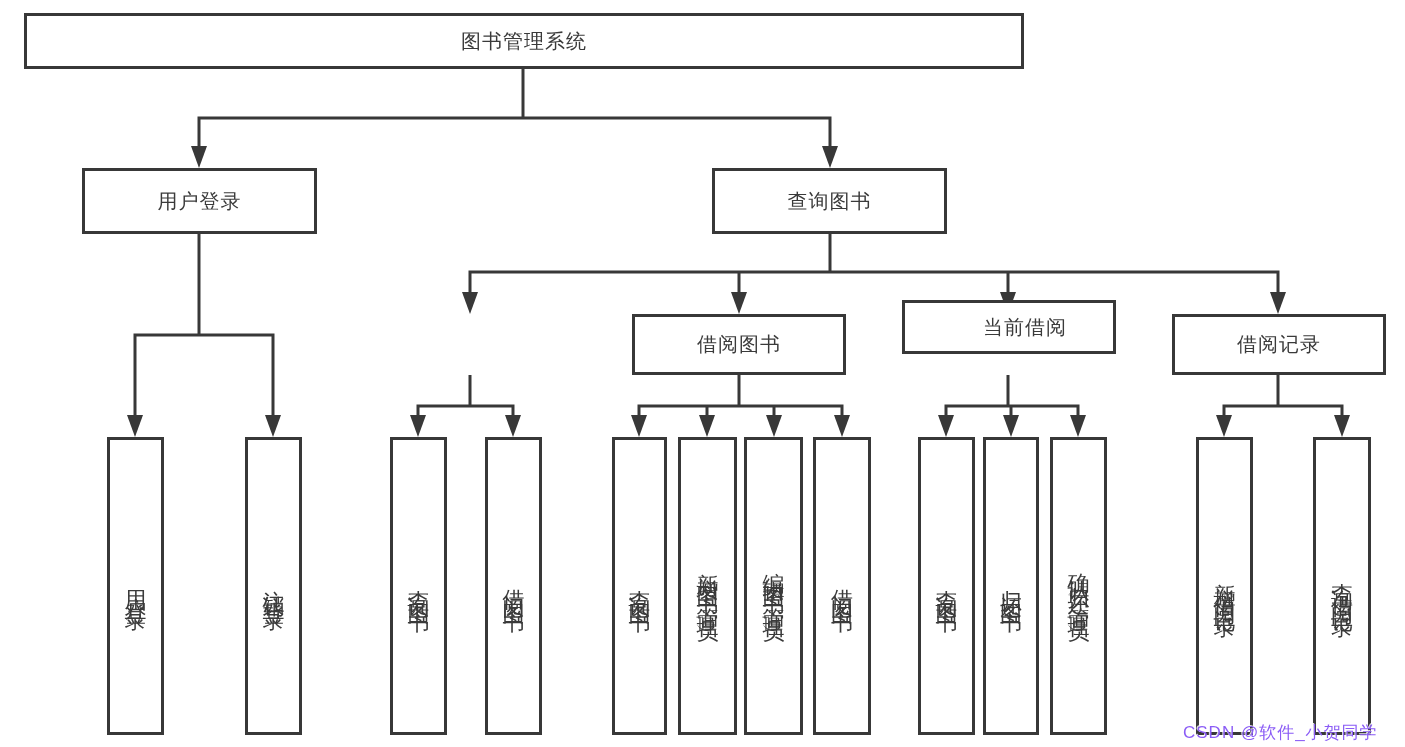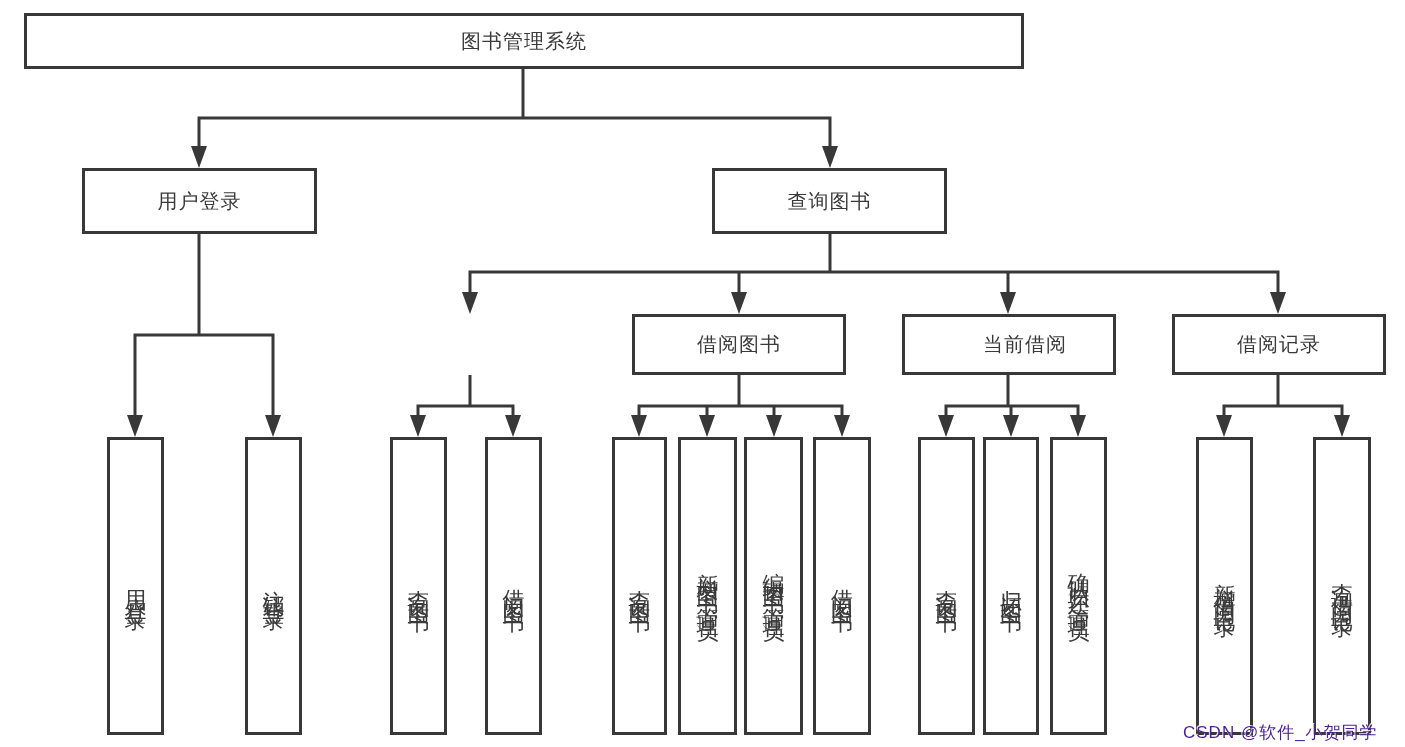--- a/index.html
+++ b/index.html
@@ -49,21 +49,21 @@
     letter-spacing: 7px;
     color: #3a3a3a;
     line-height: 1;
   }
   .watermark {
     position: absolute;
     left: 1183px;
     top: 721px;
     font-size: 17px;
     letter-spacing: 1px;
-    color: #4c1d95;
+    color: #8b5cf6;
     text-shadow: -1px -1px 0 rgba(255,255,255,0.85);
     white-space: nowrap;
     z-index: 5;
   }
 </style>
 </head>
 <body>
 
 <div id="canvas">
 
@@ -110,21 +110,21 @@
   <div class="box-h" style="left:82px; top:168px; width:235px; height:66px;">
     <span>用户登录</span>
   </div>
   <div class="box-h" style="left:712px; top:168px; width:235px; height:66px;">
     <span>查询图书</span>
   </div>
 
   <div class="box-h" style="left:632px; top:314px; width:214px; height:61px;">
     <span>借阅图书</span>
   </div>
-  <div class="box-h" style="left:902px; top:314px; width:214px; height:61px;padding-left:32px;">
+  <div class="box-h" style="left:902px; top:300px; width:214px; height:54px;padding-left:32px;">
     <span>当前借阅</span>
   </div>
   <div class="box-h" style="left:1172px; top:314px; width:214px; height:61px;text-align:center;">
     <span>借阅记录</span>
   </div>
 
   <div class="box-v" style="left:107px; top:437px; width:57px; height:298px;">
     <span>用户登录</span>
   </div>
   <div class="box-v" style="left:245px; top:437px; width:57px; height:298px;">

